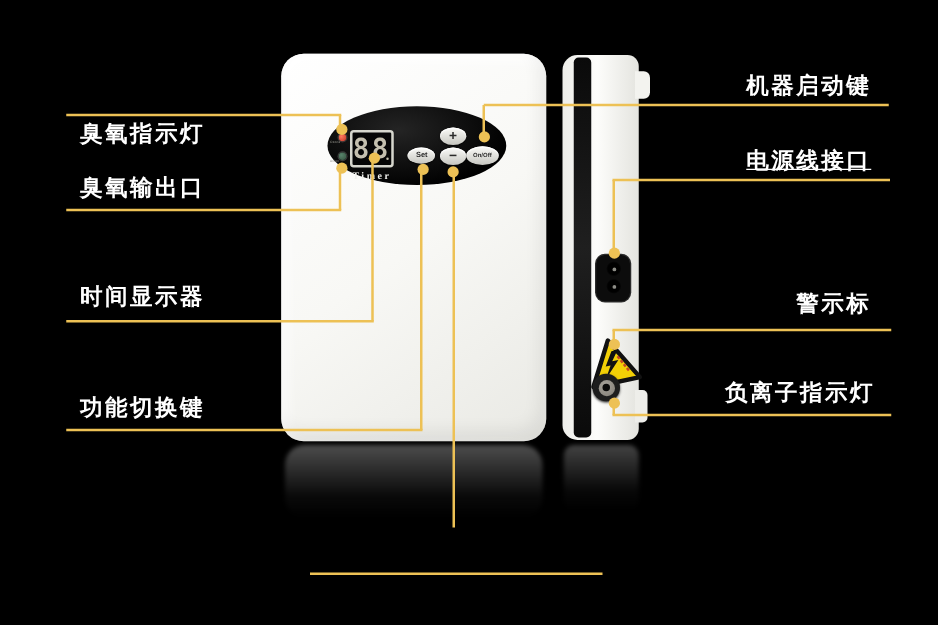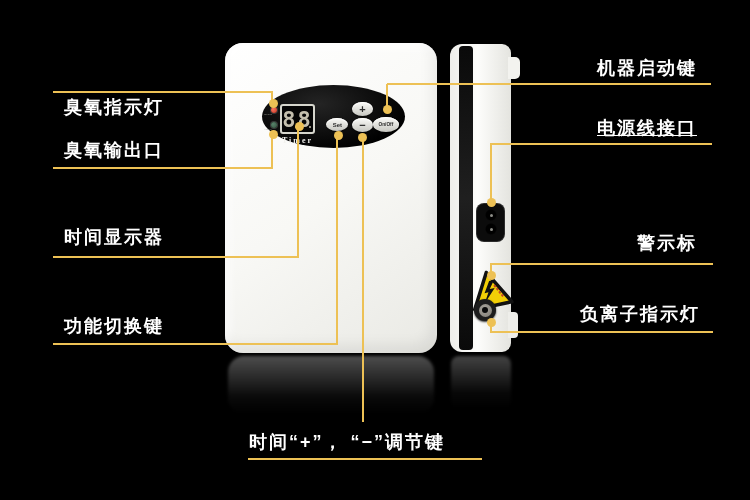--- a/index.html
+++ b/index.html
@@ -168,15 +168,14 @@
   <div class="lab" style="left:64px;top:61px;margin-top:34px;">臭氧指示灯</div>
   <div class="lab" style="left:64px;top:138px;">臭氧输出口</div>
   <div class="lab" style="left:64px;top:225px;text-align:center;">时间显示器</div>
   <div class="lab" style="left:64px;top:314px;">功能切换键</div>
 
   <div class="lab lab-r" style="right:53px;top:56px;">机器启动键</div>
   <div class="lab lab-r" style="right:53px;top:116px;text-decoration:underline;">电源线接口</div>
   <div class="lab lab-r" style="right:53px;top:231px;margin-left:36px;">警示标</div>
   <div class="lab lab-r" style="right:50px;top:302px;">负离子指示灯</div>
 
-  <div class="lab" style="left:249px;top:430px;">时间“+”， “−”调节键</div>
 
 </div>
 
 </body></html>

